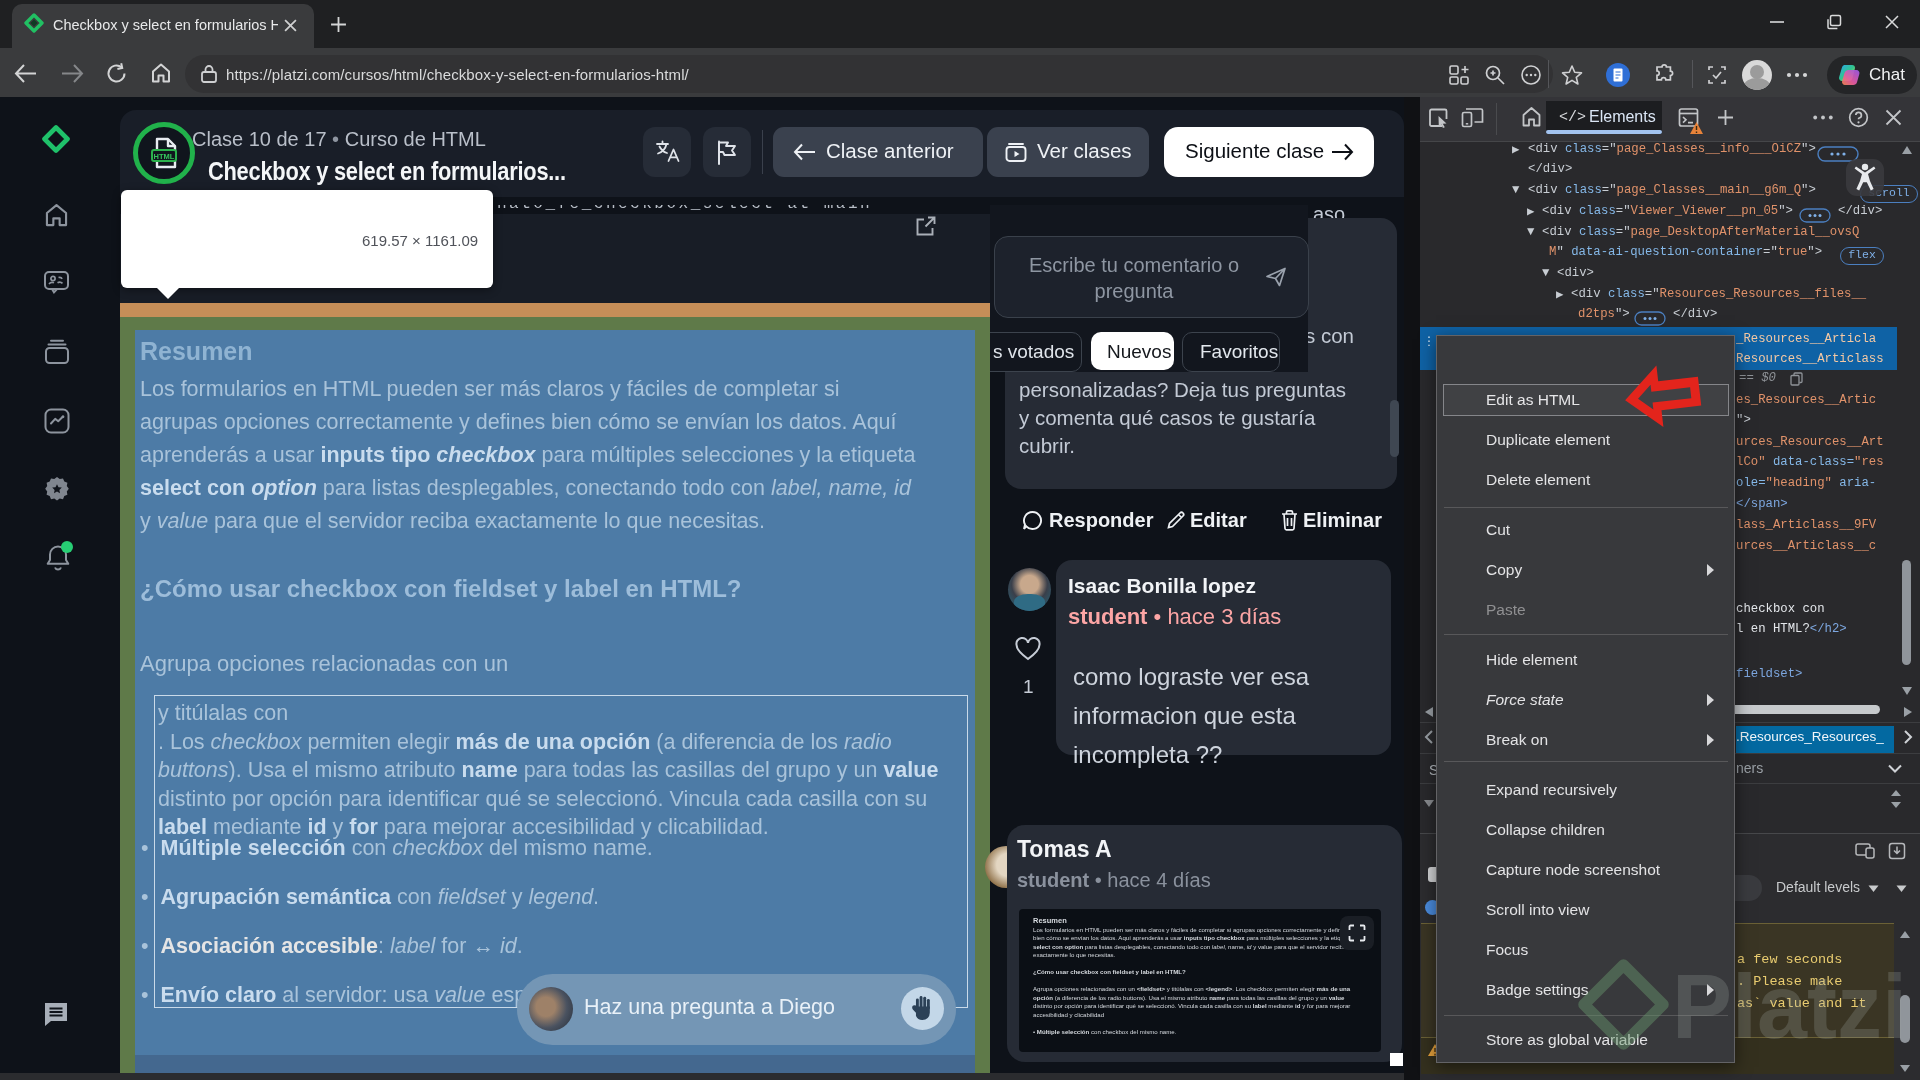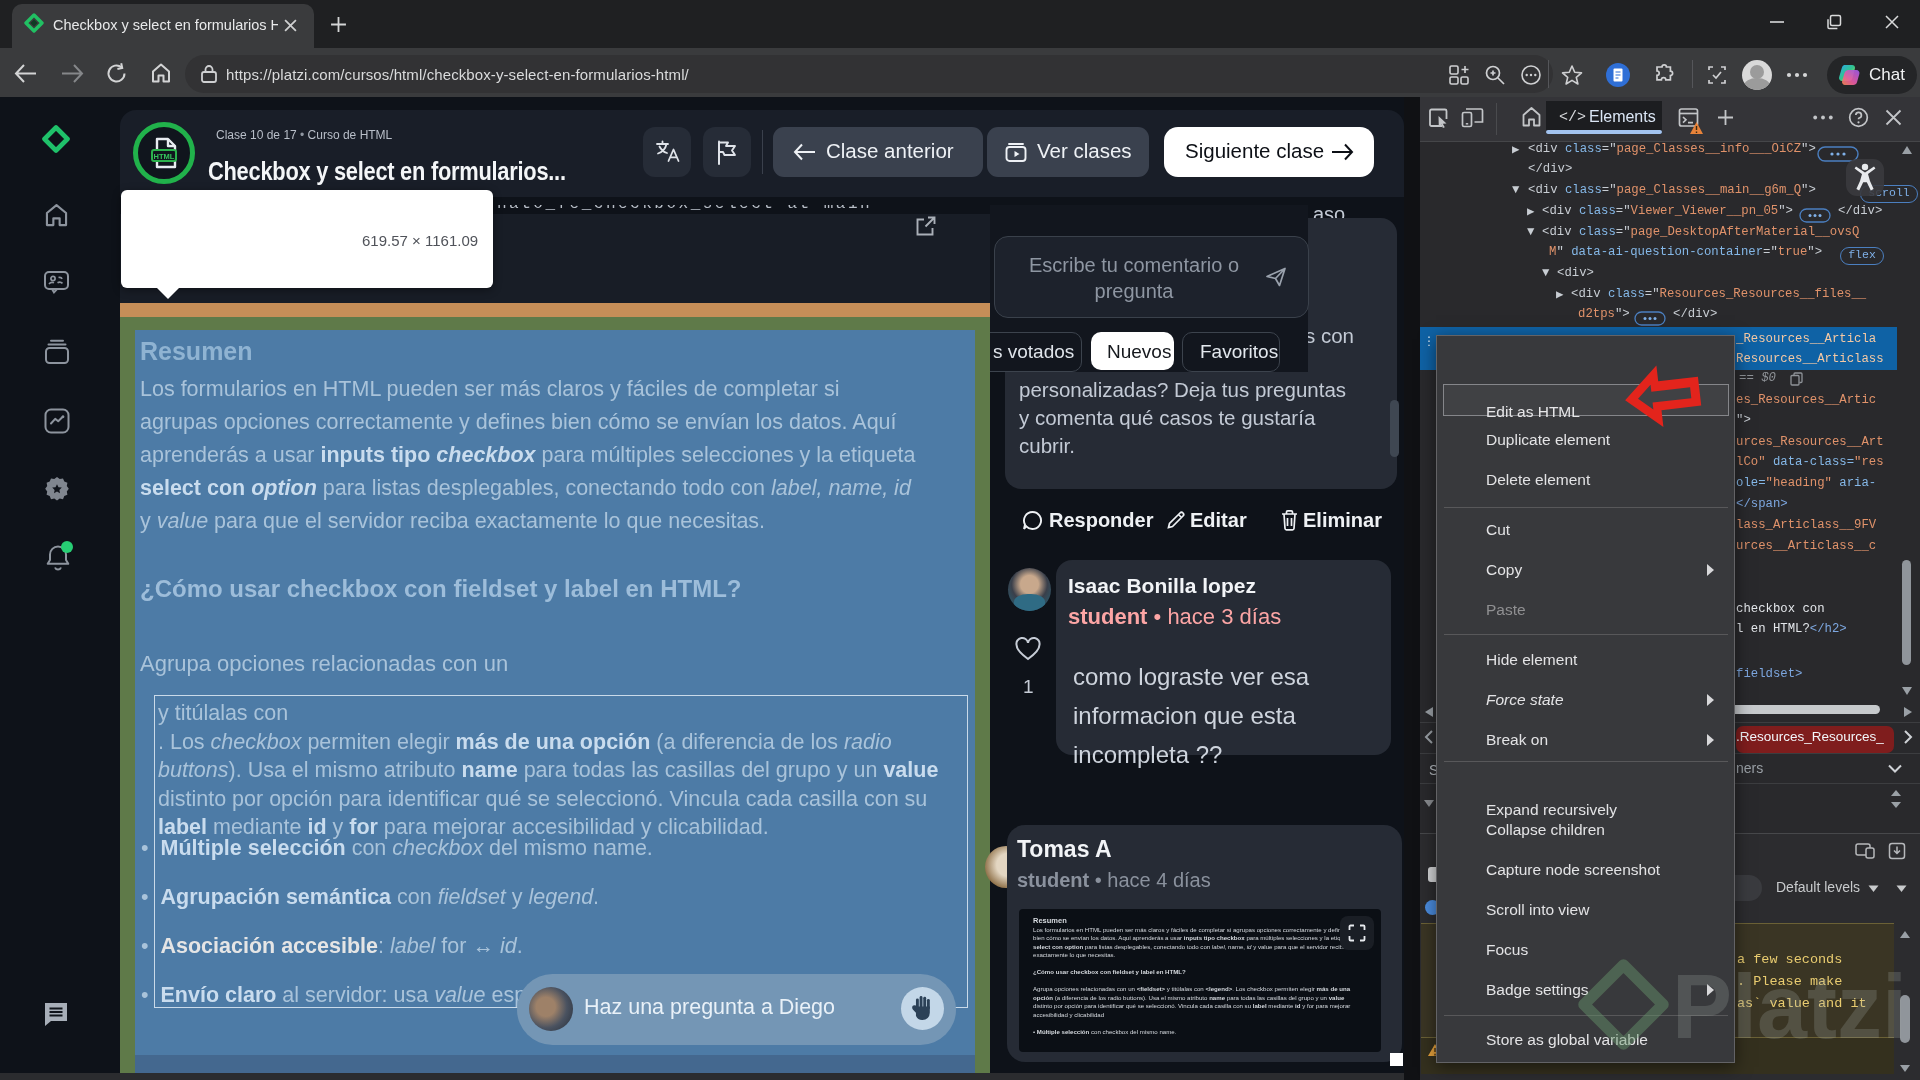--- a/index.html
+++ b/index.html
@@ -161,21 +161,21 @@
     </svg>
 
 <div class="abs" style="left:120px;top:110px;width:1284px;height:87px;background:#191e28;border-radius:16px 16px 0 0;"></div>
 <svg class="abs" style="left:132px;top:121px;" width="64" height="64" viewBox="0 0 64 64">
       <circle cx="32" cy="32" r="28.5" fill="#10151d" stroke="#21b24b" stroke-width="5"></circle>
       <path d="M25 18 H36 L43 25 V46 H25 Z" fill="none" stroke="#e8ecf1" stroke-width="2.4" stroke-linejoin="round"></path>
       <path d="M36 18 V25 H43" fill="none" stroke="#e8ecf1" stroke-width="2.4" stroke-linejoin="round"></path>
       <rect x="20" y="29" width="24" height="11" rx="2" fill="#10151d" stroke="#2bb24c" stroke-width="2"></rect>
       <text x="32" y="37.5" text-anchor="middle" font-family="Liberation Sans" font-size="7.5" font-weight="bold" fill="#35c45c">HTML</text>
     </svg>
-<div class="abs" style="left:216px;top:128px;color:#b9bfc9;font-size:12px;">Clase 10 de 17 <span style="color:#8f96a1;">•</span> Curso de HTML</div>
+<div class="abs" style="left:192px;top:128px;color:#b9bfc9;font-size:20px;">Clase 10 de 17 <span style="color:#8f96a1;">•</span> Curso de HTML</div>
 <div class="abs" style="left:208px;top:156px;color:#f4f6f8;font-size:26px;font-weight:bold;letter-spacing:-0.3px;transform:scaleX(0.84);transform-origin:left top;">Checkbox y select en formularios...</div>
 
 <div class="abs" style="left:643px;top:127px;width:48px;height:50px;background:#262c37;border-radius:12px;"></div>
 <svg class="abs" style="left:655px;top:139px;" width="26" height="26" viewBox="0 0 26 26">
       <path d="M2 5 H13 M7.5 2.5 V5 M11.5 5 Q10 12 3 14.5 M4.5 7.5 Q7 12.5 12 14" fill="none" stroke="#dfe3e9" stroke-width="1.8" stroke-linecap="round"></path>
       <path d="M13.5 22 L18.5 10.5 L23.5 22 M15.3 18.3 H21.7" fill="none" stroke="#dfe3e9" stroke-width="1.8" stroke-linecap="round" stroke-linejoin="round"></path>
     </svg>
 <div class="abs" style="left:703px;top:127px;width:48px;height:50px;background:#262c37;border-radius:12px;"></div>
 <svg class="abs" style="left:716px;top:139px;" width="22" height="26" viewBox="0 0 22 26">
       <path d="M3 25 V2.5" stroke="#dfe3e9" stroke-width="2" stroke-linecap="round"></path>
@@ -432,21 +432,21 @@
     </svg>
 <div class="abs" style="left:1548px;top:705px;width:332px;height:9px;background:#c6c9cc;border-radius:5px;"></div>
 <svg class="abs" style="left:1903px;top:706px;" width="10" height="12" viewBox="0 0 10 12">
       <path d="M9 6 L1 1 V11 Z" fill="#9aa0a6"></path>
     </svg>
 
 <div class="abs" style="left:1420px;top:722px;width:500px;height:31px;background:#29292c;border-top:1px solid #3c3d40;"></div>
 <svg class="abs" style="left:1424px;top:730px;" width="10" height="14" viewBox="0 0 10 14">
       <path d="M8 1 L2 7 L8 13" fill="none" stroke="#9aa0a6" stroke-width="2"></path>
     </svg>
-<div class="abs" style="left:1736px;top:726px;width:158px;height:24px;background:#7f1d1d;color:#f2f6fa;font-size:13.5px;padding-top:3px;white-space:nowrap;overflow:hidden;border-radius:7px;">.Resources_Resources_</div>
+<div class="abs" style="left:1736px;top:726px;width:158px;height:24px;background:#0369a1;color:#f2f6fa;font-size:13.5px;padding-top:3px;white-space:nowrap;overflow:hidden;">.Resources_Resources_</div>
 <svg class="abs" style="left:1903px;top:730px;" width="10" height="14" viewBox="0 0 10 14">
       <path d="M2 1 L8 7 L2 13" fill="none" stroke="#cfd2d6" stroke-width="2"></path>
     </svg>
 
 <div class="abs" style="left:1420px;top:753px;width:500px;height:30px;background:#29292c;border-top:1px solid #3c3d40;"></div>
 <div class="abs" style="left:1736px;top:760px;color:#9aa0a6;font-size:14px;">ners</div>
 <svg class="abs" style="left:1888px;top:764px;" width="14" height="9" viewBox="0 0 14 9">
       <path d="M1 1.5 L7 7.5 L13 1.5" fill="none" stroke="#cfd2d6" stroke-width="2"></path>
     </svg>
 
@@ -495,42 +495,42 @@
 <svg class="abs" style="left:1899px;top:930px;" width="12" height="9" viewBox="0 0 12 9">
       <path d="M6 1 L11 8 H1 Z" fill="#9aa0a6"></path>
     </svg>
 <div class="abs" style="left:1900px;top:995px;width:10px;height:48px;background:#90959b;border-radius:5px;"></div>
 <svg class="abs" style="left:1899px;top:1064px;" width="12" height="9" viewBox="0 0 12 9">
       <path d="M6 8 L11 1 H1 Z" fill="#9aa0a6"></path>
     </svg>
 
 <div class="abs" id="ctxmenu" style="left:1436px;top:335px;width:299px;height:728px;background:#38393c;border:1px solid #636366;box-shadow:0 4px 16px rgba(0,0,0,0.5);box-sizing:border-box;"></div>
 <div class="abs" style="left:1443px;top:384px;width:286px;height:32px;background:#404144;border:1px solid #85868a;box-sizing:border-box;"></div>
-<div class="abs" style="left:1486px;top:391px;color:#e6e6e8;font-size:15.5px;margin-top:12px;">Edit as HTML</div>
+<div class="abs" style="left:1486px;top:391px;color:#e6e6e8;font-size:15.5px;">Edit as HTML</div>
 <div class="abs" style="left:1486px;top:431px;color:#e3e3e5;font-size:15.5px;">Duplicate element</div>
 <div class="abs" style="left:1486px;top:471px;color:#e3e3e5;font-size:15.5px;">Delete element</div>
 <div class="abs" style="left:1444px;top:507px;width:284px;height:1px;background:#58585a;"></div>
 <div class="abs" style="left:1486px;top:521px;color:#e3e3e5;font-size:15.5px;">Cut</div>
 <div class="abs" style="left:1486px;top:561px;color:#e3e3e5;font-size:15.5px;">Copy</div>
 <svg class="abs" style="left:1706px;top:563px;" width="9" height="14" viewBox="0 0 9 14">
       <path d="M1 1 L8 7 L1 13 Z" fill="#d8d8da"></path>
     </svg>
 <div class="abs" style="left:1486px;top:601px;color:#909092;font-size:15.5px;">Paste</div>
 <div class="abs" style="left:1444px;top:634px;width:284px;height:1px;background:#58585a;"></div>
 <div class="abs" style="left:1486px;top:651px;color:#e3e3e5;font-size:15.5px;">Hide element</div>
 <div class="abs" style="left:1486px;top:691px;color:#e3e3e5;font-size:15.5px;font-style:italic;">Force state</div>
 <svg class="abs" style="left:1706px;top:693px;" width="9" height="14" viewBox="0 0 9 14">
       <path d="M1 1 L8 7 L1 13 Z" fill="#d8d8da"></path>
     </svg>
 <div class="abs" style="left:1486px;top:731px;color:#e3e3e5;font-size:15.5px;">Break on</div>
 <svg class="abs" style="left:1706px;top:733px;" width="9" height="14" viewBox="0 0 9 14">
       <path d="M1 1 L8 7 L1 13 Z" fill="#d8d8da"></path>
     </svg>
 <div class="abs" style="left:1444px;top:761px;width:284px;height:1px;background:#58585a;"></div>
-<div class="abs" style="left:1486px;top:781px;color:#e3e3e5;font-size:15.5px;margin-top:20px;">Expand recursively</div>
+<div class="abs" style="left:1486px;top:781px;color:#e3e3e5;font-size:15.5px;">Expand recursively</div>
 <div class="abs" style="left:1486px;top:821px;color:#e3e3e5;font-size:15.5px;">Collapse children</div>
 <div class="abs" style="left:1486px;top:861px;color:#e3e3e5;font-size:15.5px;">Capture node screenshot</div>
 <div class="abs" style="left:1486px;top:901px;color:#e3e3e5;font-size:15.5px;">Scroll into view</div>
 <div class="abs" style="left:1486px;top:941px;color:#e3e3e5;font-size:15.5px;">Focus</div>
 <div class="abs" style="left:1486px;top:981px;color:#e3e3e5;font-size:15.5px;">Badge settings</div>
 <svg class="abs" style="left:1706px;top:983px;" width="9" height="14" viewBox="0 0 9 14">
       <path d="M1 1 L8 7 L1 13 Z" fill="#d8d8da"></path>
     </svg>
 <div class="abs" style="left:1444px;top:1015px;width:284px;height:1px;background:#58585a;"></div>
 <div class="abs" style="left:1486px;top:1031px;color:#e3e3e5;font-size:15.5px;">Store as global variable</div>

